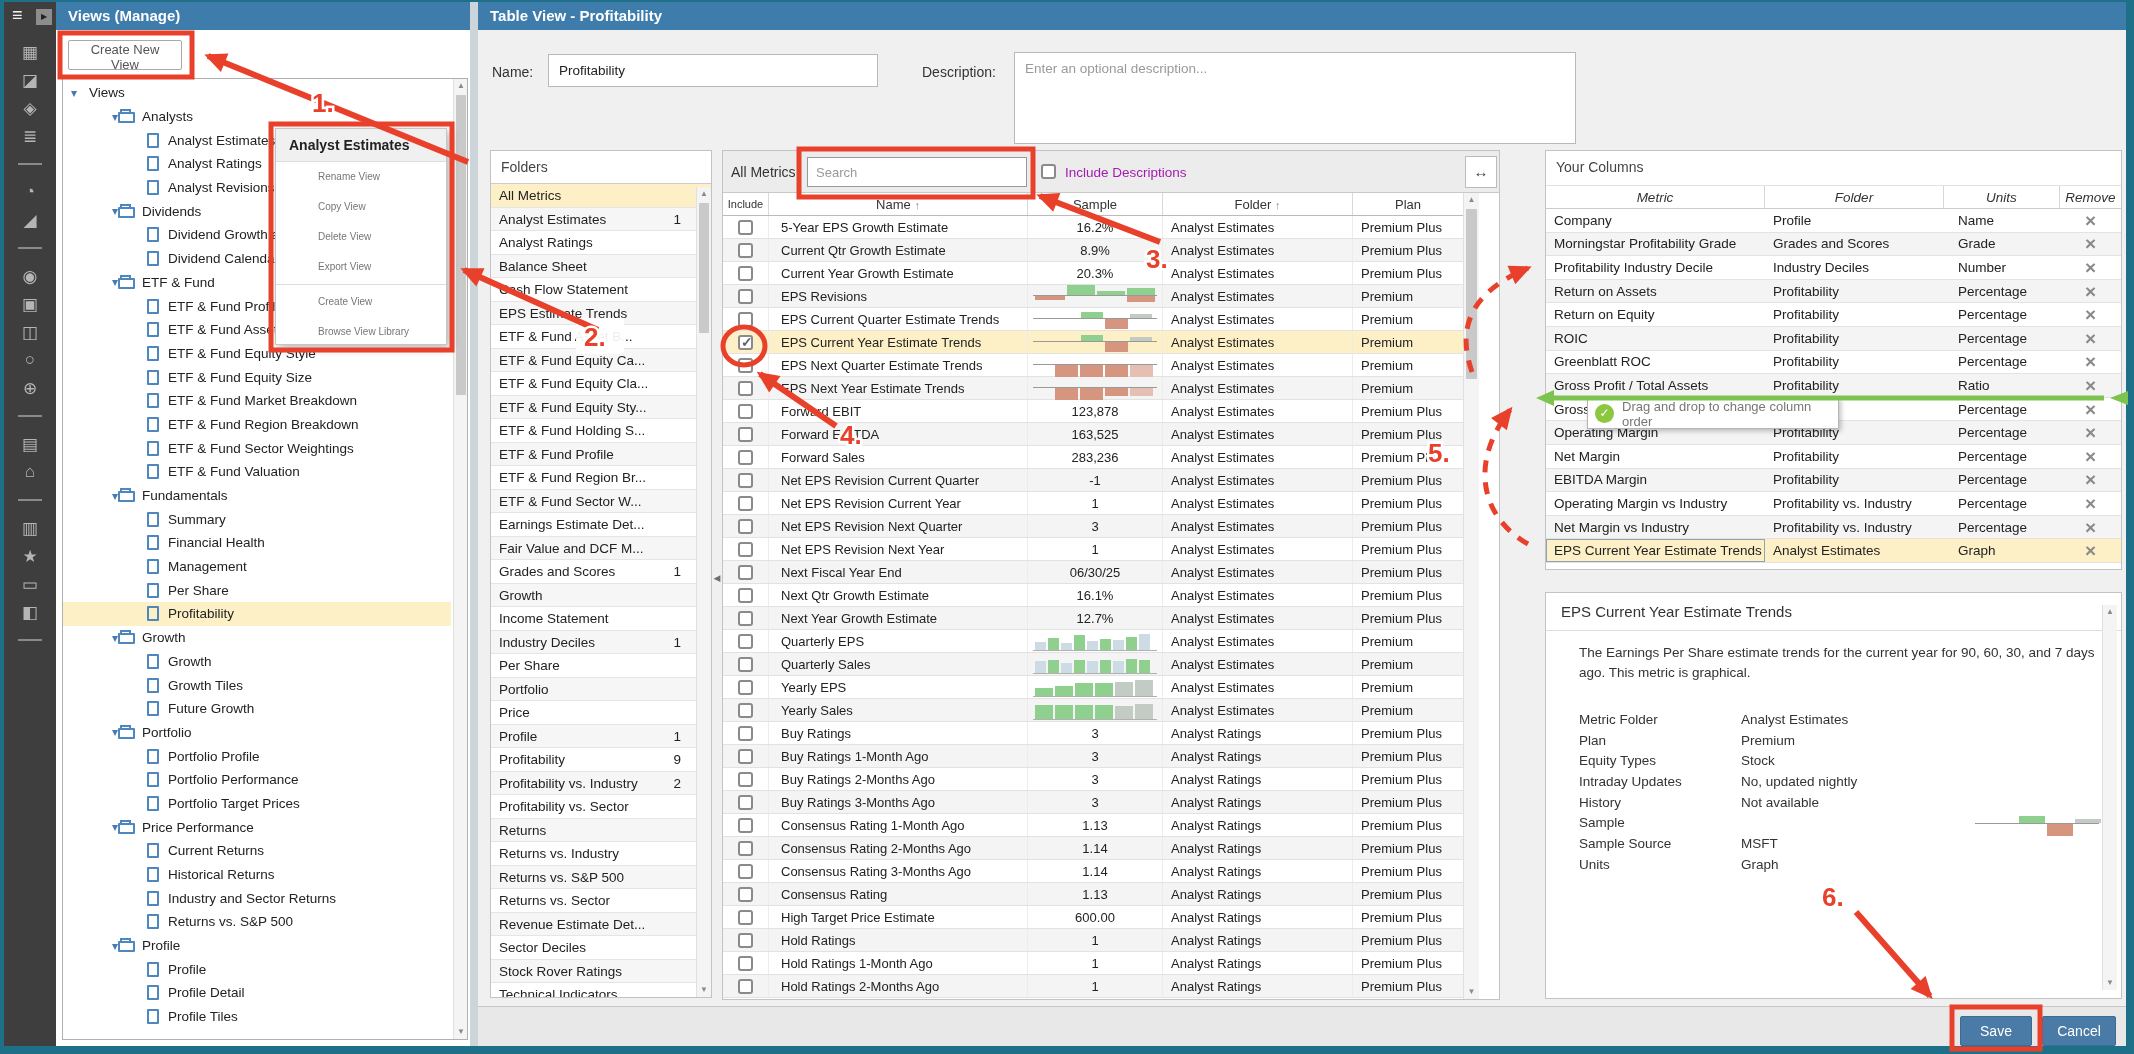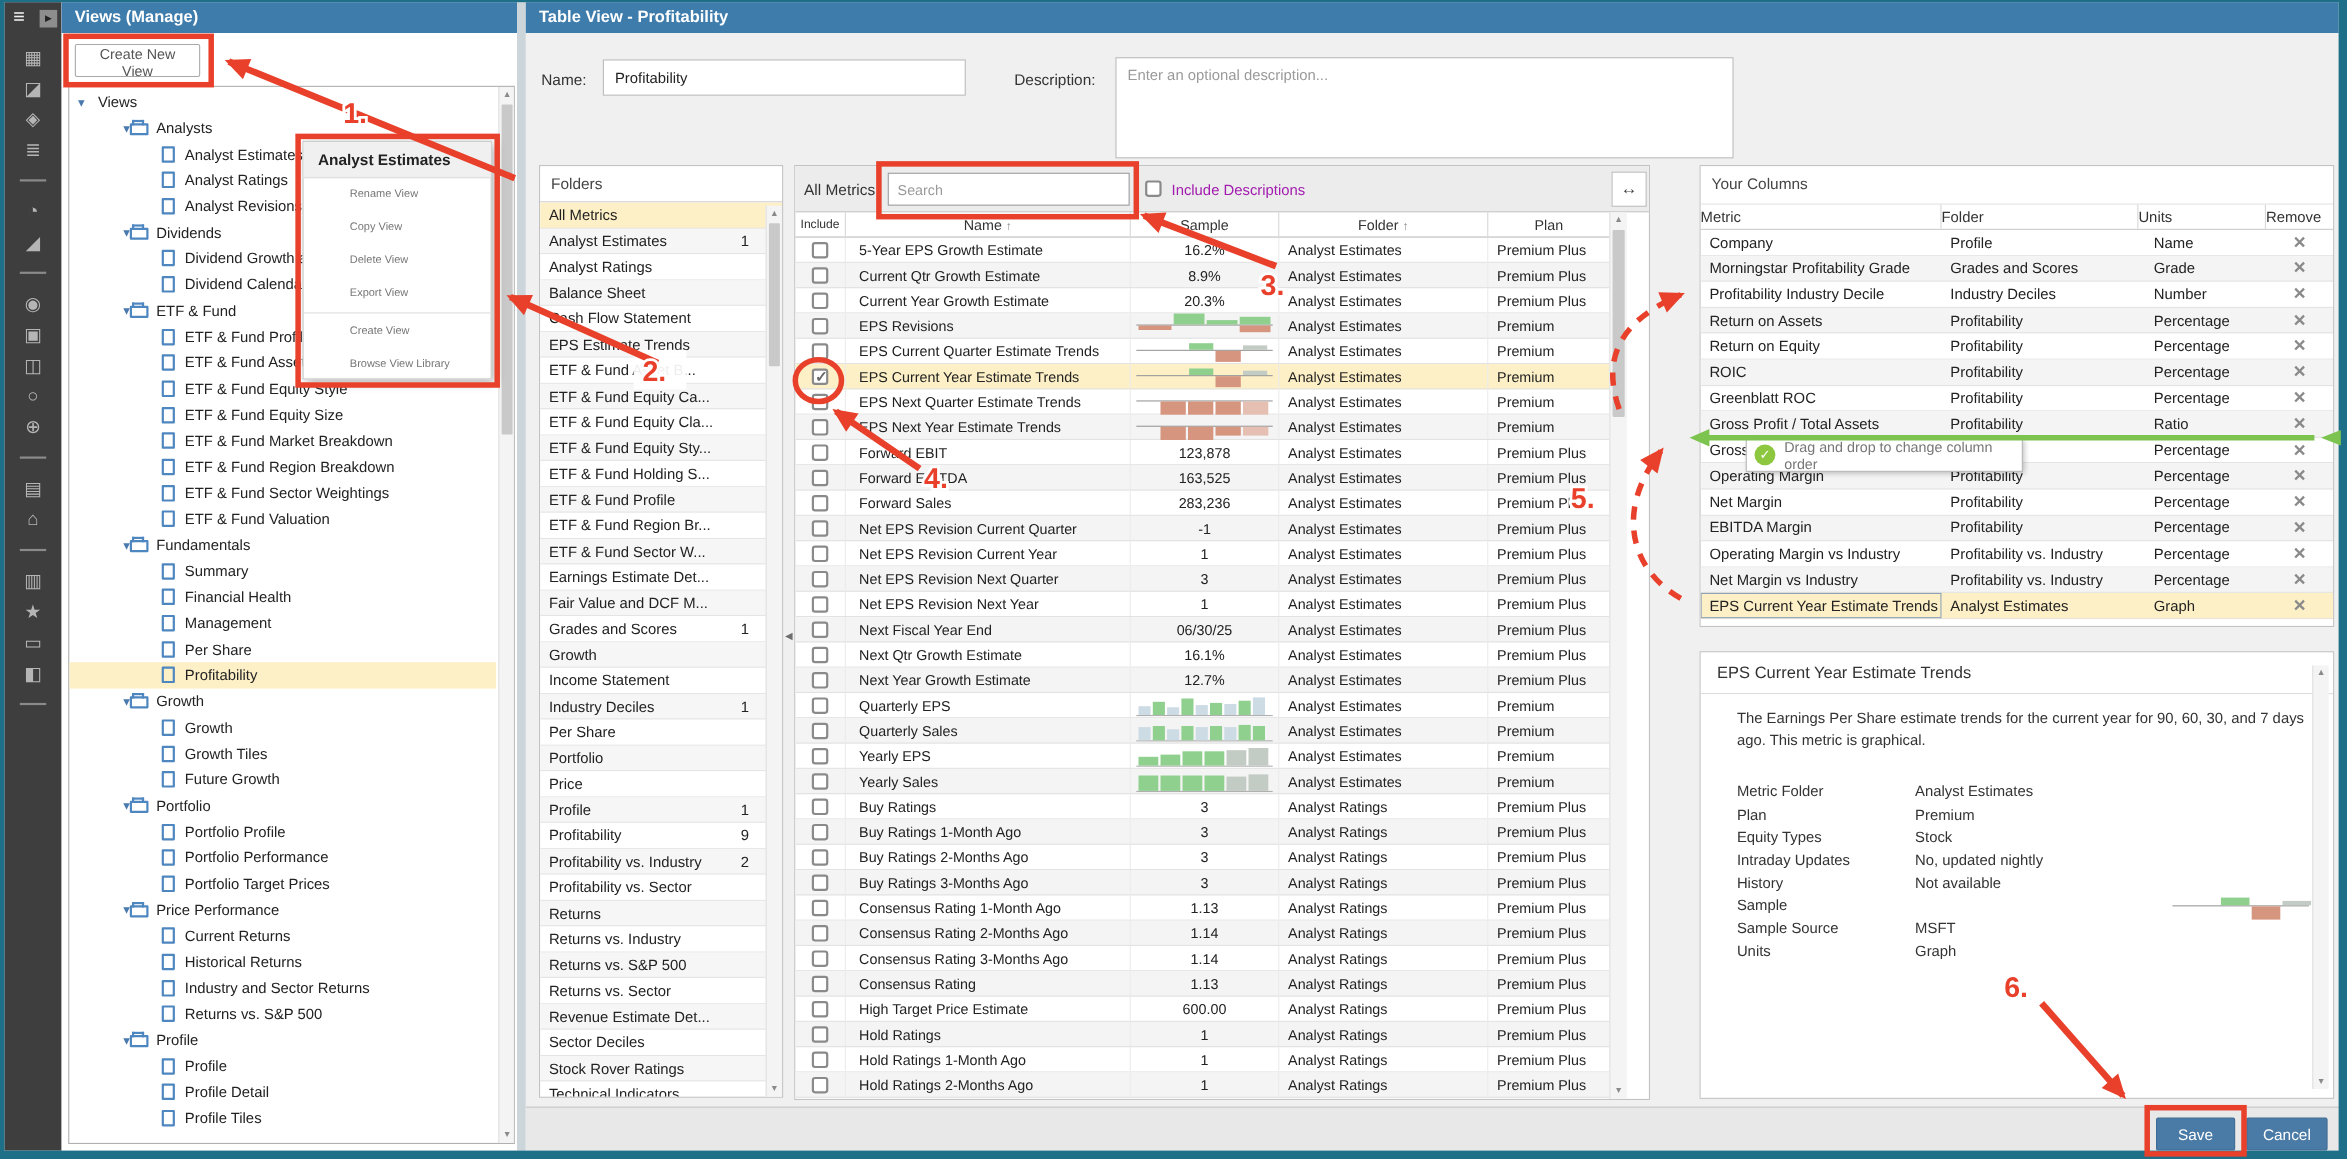--- a/index.html
+++ b/index.html
@@ -121,21 +121,21 @@
   .sm::before{content:"";position:absolute;left:0;right:0;top:10px;height:1px;background:#999;}
   .sb::before{content:"";position:absolute;left:0;right:0;bottom:1px;height:1px;background:#b0b0b0;}
   .sp{position:absolute;}
   .sp-g{background:#8fd08f;}.sp-r{background:#d6957f;}.sp-lr{background:#e5bfb2;}
   .sp-y{background:#c2cbc4;}.sp-lb{background:#ccdbe4;}
 
   
   #yc-panel{left:1067px;top:148px;width:577px;height:420px;overflow:visible;}
   #yc-header{position:absolute;left:0;top:34px;width:575px;height:24px;display:flex;
       border-bottom:1px solid #ccc;border-top:1px solid #e3e3e3;font-size:13.5px;color:#333;}
-  #yc-header .hc{line-height:24px;border-right:1px solid #d8d8d8;}
+  #yc-header .hc{text-align:center;line-height:24px;border-right:1px solid #d8d8d8;font-style:italic;}
   .yw-metric{width:219px;}.yw-folder{width:179px;}.yw-units{width:116px;}.yw-remove{width:61px;border-right:none!important;}
   #yc-rows{position:absolute;left:0;top:58px;width:575px;height:354px;overflow:hidden;}
   .yc-row{display:flex;height:23.6px;align-items:center;font-size:13.5px;color:#222;
       border-bottom:1px solid #e3e3e3;cursor:pointer;}
   .yc-row:nth-child(even){background:#f4f4f4;}
   .yc-row.hl{background:#fdf0c7;}
   .yc-metric{width:219px;padding-left:8px;height:100%;display:flex;align-items:center;}
   .yc-metric.ghost{outline:1px solid #8fa3b8;outline-offset:-1px;}
   .yc-folder{width:179px;padding-left:8px;}
   .yc-units{width:116px;padding-left:14px;}

